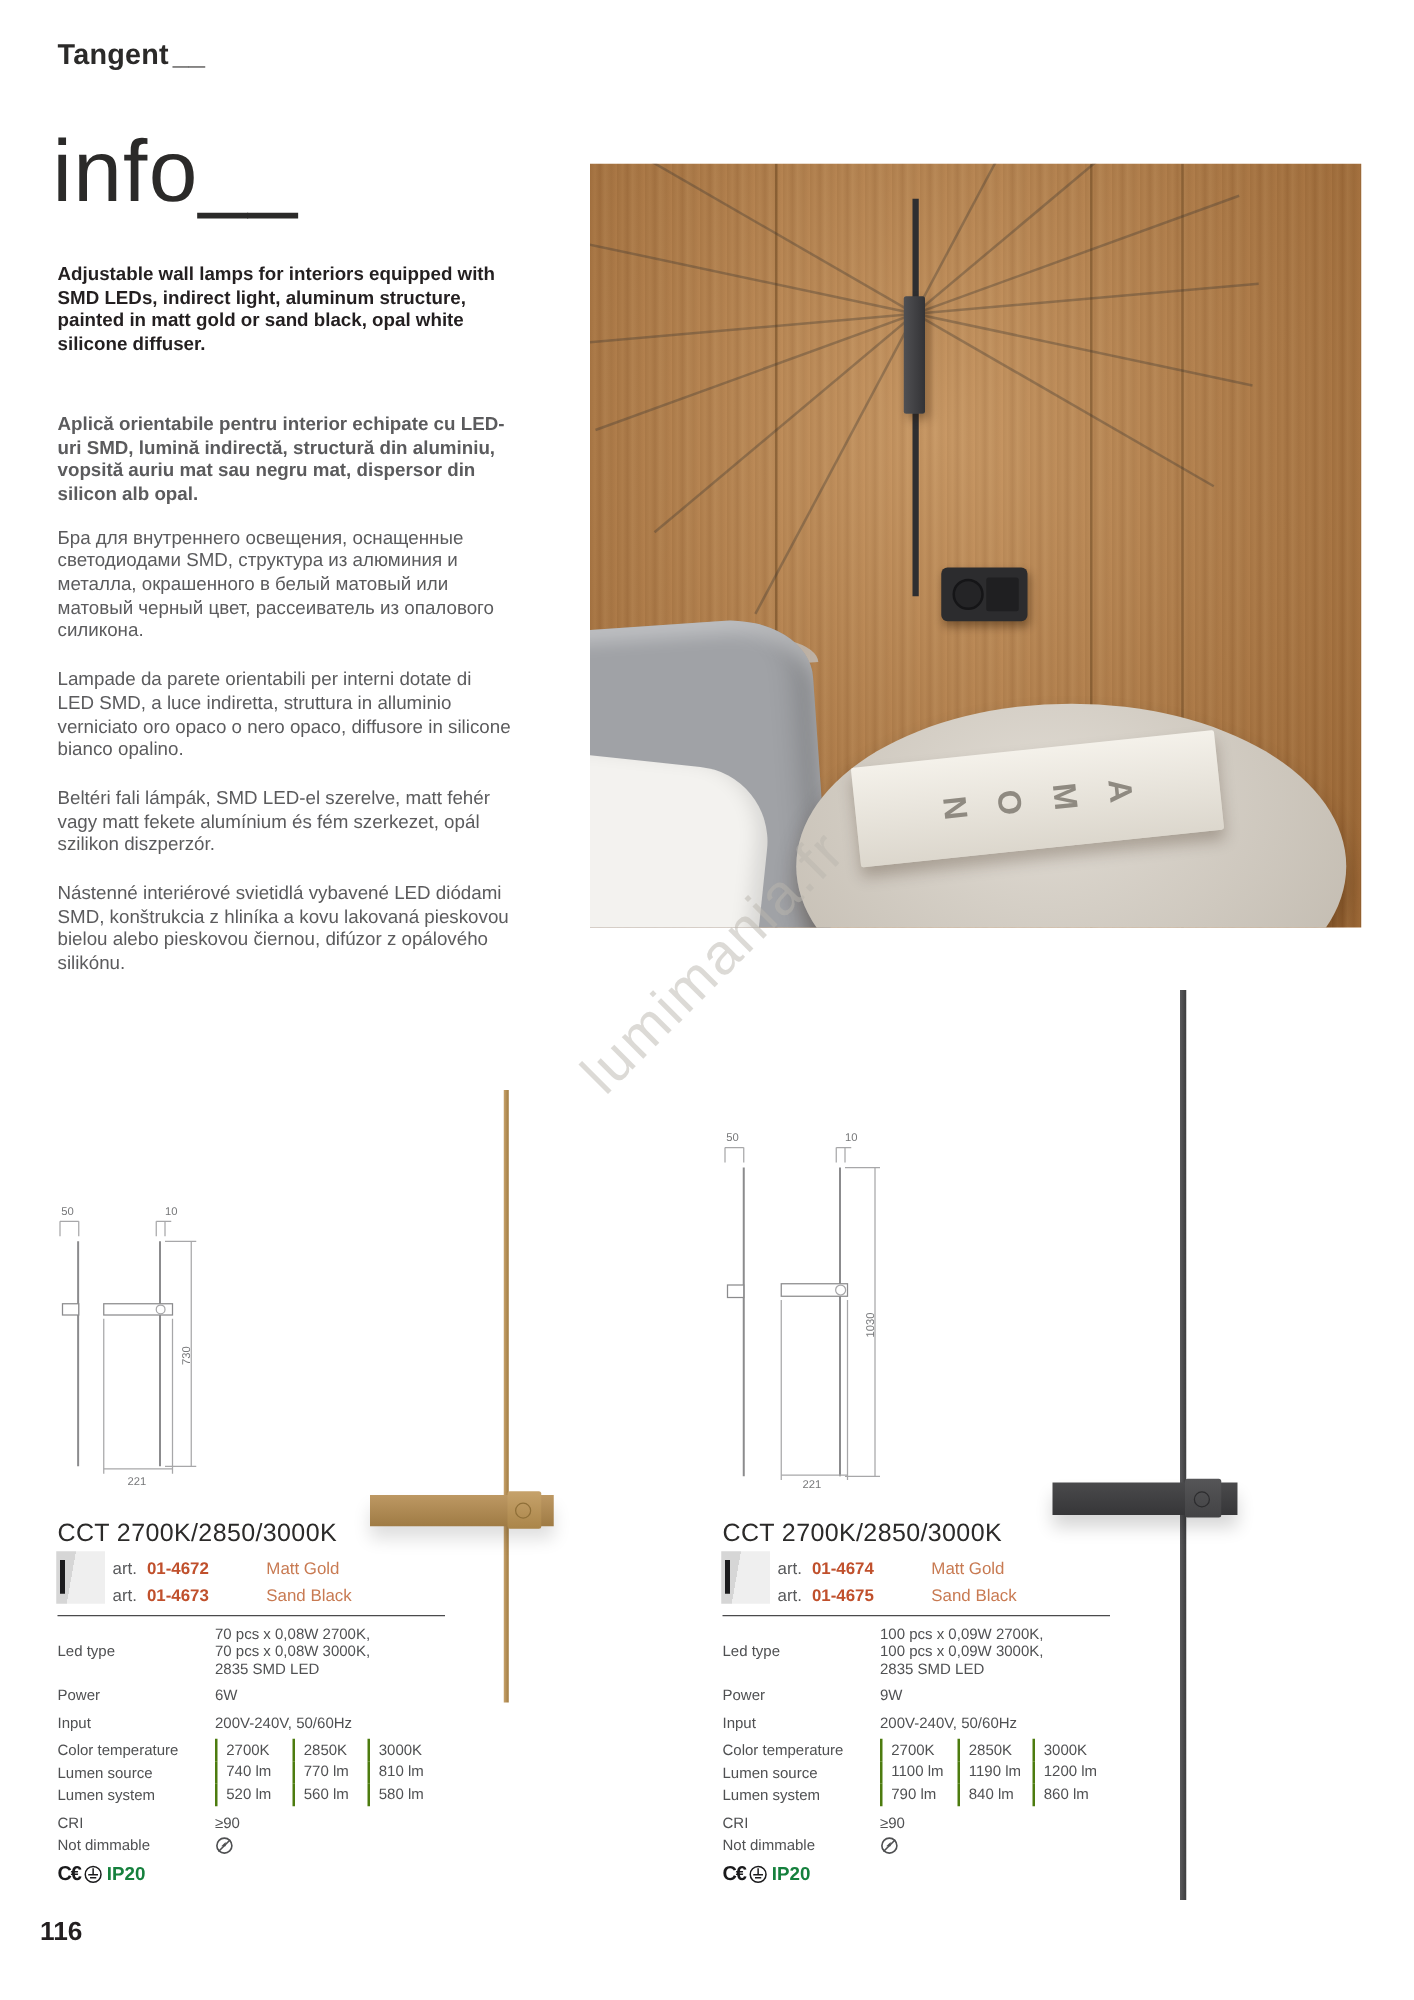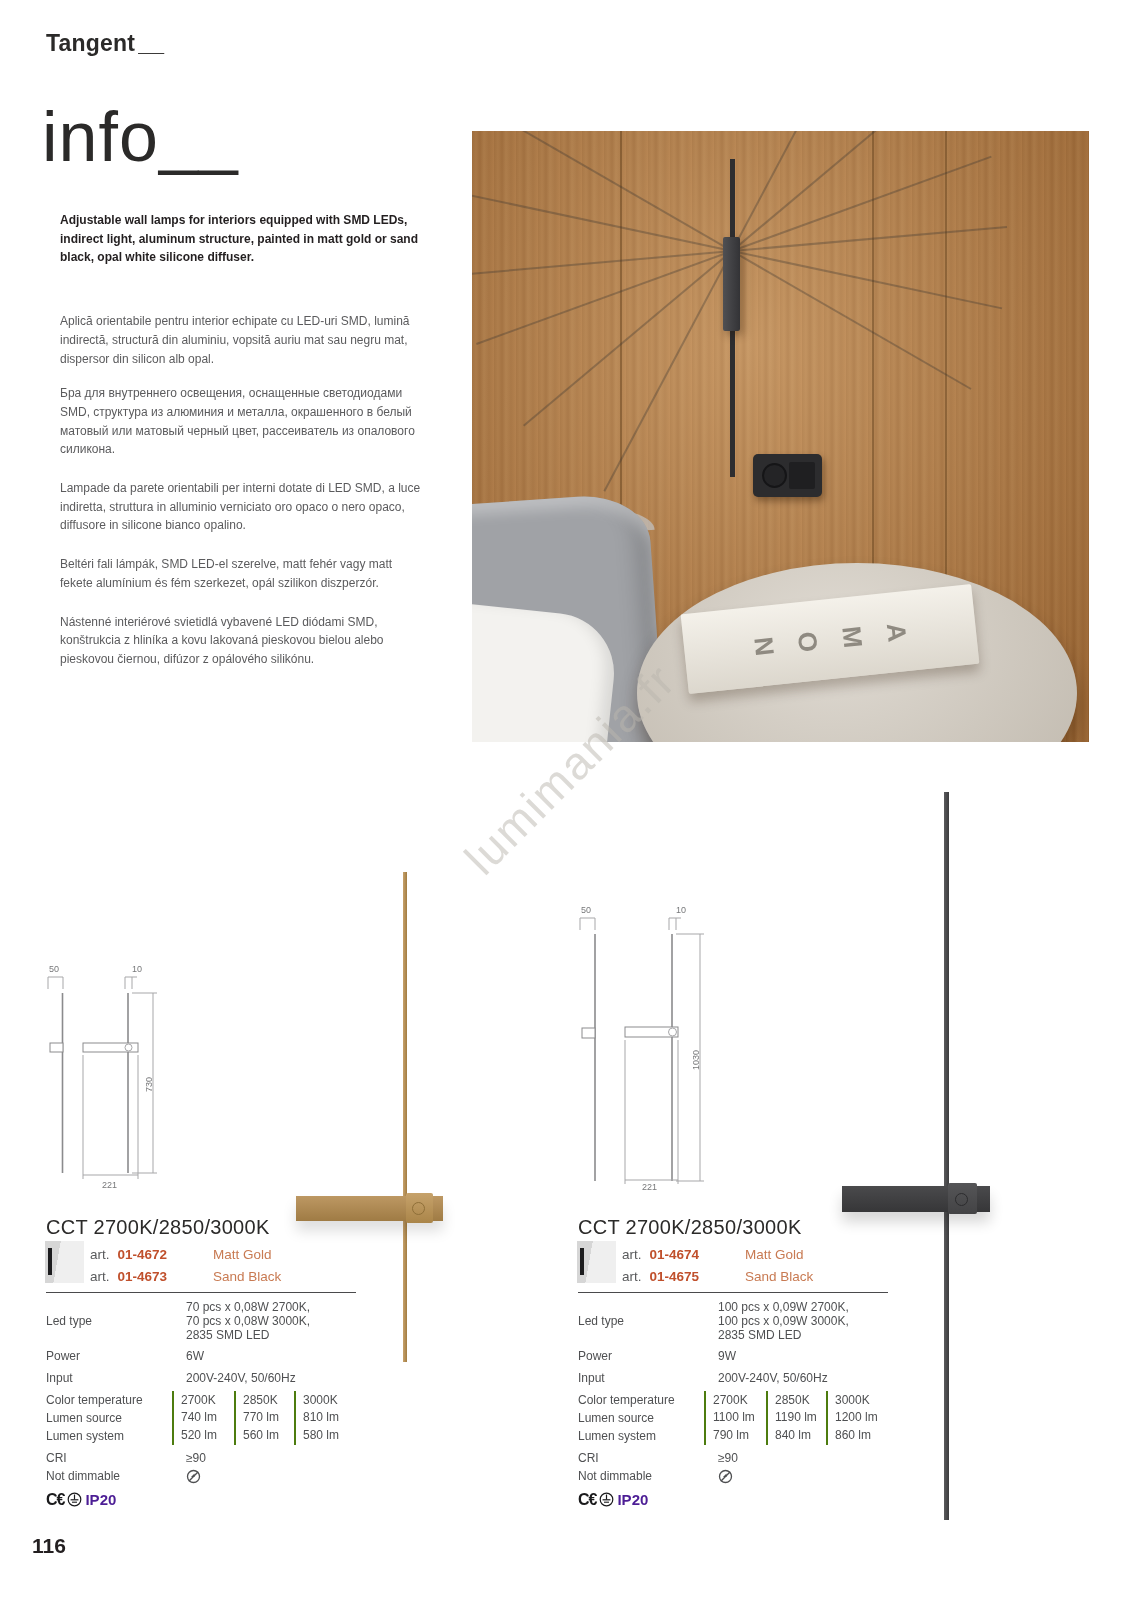--- a/index.html
+++ b/index.html
@@ -6,24 +6,24 @@
   html,body { background:#ffffff; }
   body { font-family:"Liberation Sans", sans-serif; color:#231f20; }
   .page { position:relative; width:1131px; height:1600px; background:#fff; overflow:hidden; margin:0 auto; }
 
   
   .brand { position:absolute; left:46px; top:30px; font-size:23px; font-weight:700; color:#2b2a29; letter-spacing:.2px; }
   .brand .us { font-weight:600; margin-left:3px; }
   .info-heading { position:absolute; left:42px; top:102px; font-size:70px; font-weight:300; color:#2b2a29; letter-spacing:1px; line-height:1; }
 
   
-  .desc { position:absolute; left:60px; top:211px; width:364px; font-size:12px; line-height:18.7px; color:#5b5b5d; }
+  .desc { position:absolute; left:46px; top:211px; width:364px; font-size:15px; line-height:18.7px; color:#5b5b5d; }
   .desc p { margin:0 0 20px 0; }
   .desc p.en { font-weight:700; color:#231f20; margin-bottom:45px; }
-  .desc p.ro { margin-bottom:16px; }
+  .desc p.ro { margin-bottom:16px;font-weight:bold; }
 
   
   .photo { position:absolute; left:472px; top:131px; width:617px; height:611px; overflow:hidden;
     background:
       repeating-linear-gradient(90deg,#ab733c 0px,#b57d45 4px,#a76f39 8px,#b88149 12px,#ad753e 17px,#b97f46 22px);
   }
   .photo .light { position:absolute; inset:0; background:radial-gradient(ellipse at 45% 35%, rgba(255,235,200,.25), rgba(60,30,5,.22) 95%); }
   .seam { position:absolute; top:0; bottom:0; width:2px; background:rgba(70,40,10,.35); }
   .ghost { position:absolute; left:-12px; top:119px; width:548px; height:2px; background:rgba(55,52,50,.33); transform-origin:272px 1px; }
   .p-rod   { position:absolute; left:258px; top:28px; width:5px; height:318px; background:#2e2e30; }
@@ -87,25 +87,25 @@
   .art-finish { color:#c87a52;margin-left:36px; }
   .spec-table { position:absolute; left:0; top:76px; width:310px; border-top:1px solid #4a4a4c; padding-top:5px;
                 font-size:12px; line-height:14px; color:#4f5052; }
   .spec-row { display:grid; grid-template-columns:126px 1fr; }
   .spec-row.mb { margin-bottom:4px; }
   .spec-row.led { align-items:center; margin-bottom:3px; }
   .spec-row.cols { grid-template-columns:126px 62px 60px 62px; }
   .spec-row.cols .cell { border-left:2px solid #4d7c0f; padding:2px 0 2px 7px; }
   .spec-row.cols.tight .cell { padding:1px 0 1px 7px; }
   .spec-row .spec-label { padding:2px 0; }
-  .spec-row .spec-value { padding:2px 0;margin-left:14px; }
+  .spec-row .spec-value { padding:2px 0; }
   .dim-icon { display:inline-block; vertical-align:-2px; }
   .marks { margin-top:5px; display:flex; align-items:center; gap:3px; }
   .ce { font-size:16px; font-weight:700; color:#1a1a1c; letter-spacing:-1px; }
-  .ip { font-size:15px; font-weight:700; color:#4c1d95; }
+  .ip { font-size:15px; font-weight:700; color:#15803d; }
 
   
   .page-number { position:absolute; left:32px; top:1534px; font-size:21px; font-weight:700; color:#231f20; }
   .website { position:absolute; right:41px; top:1632px; font-size:12.5px; color:#9b9b9d; }
 </style>
 </head>
 <body>
 
 <div class="page">
 

